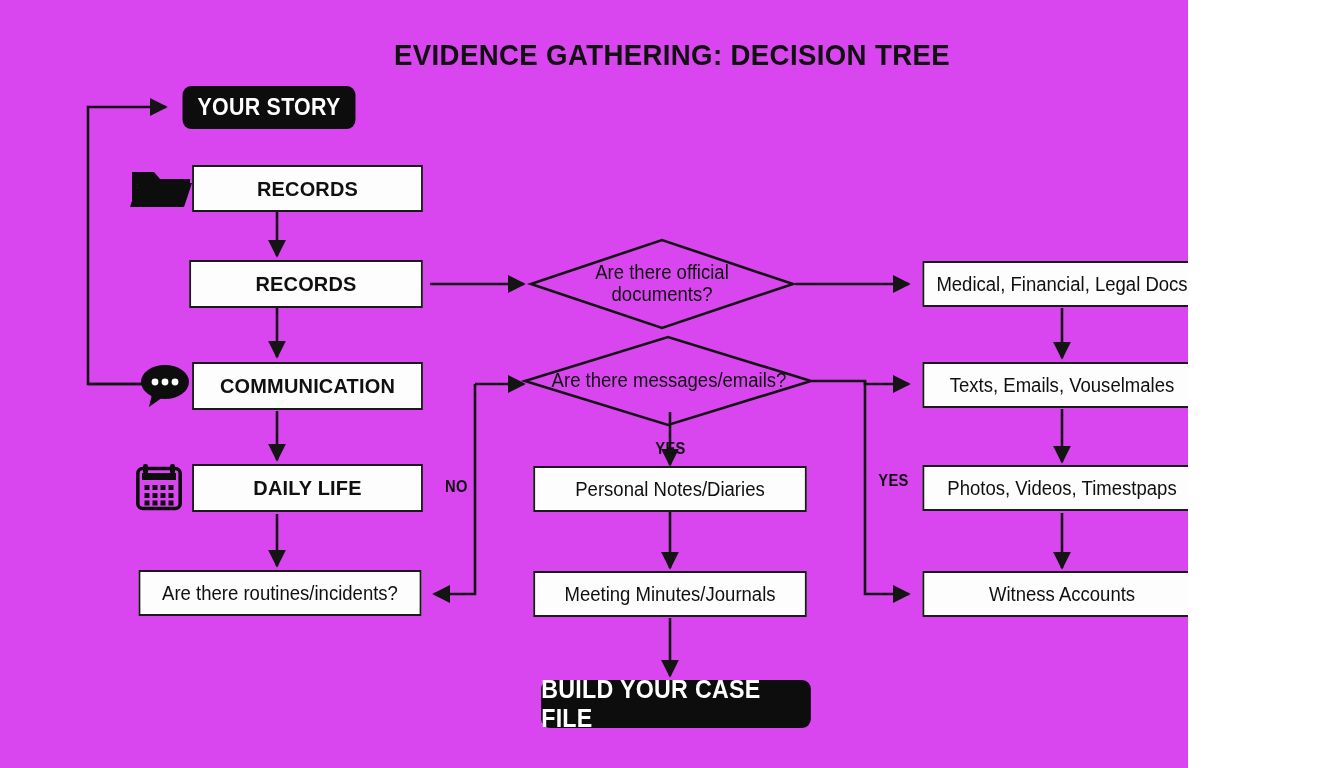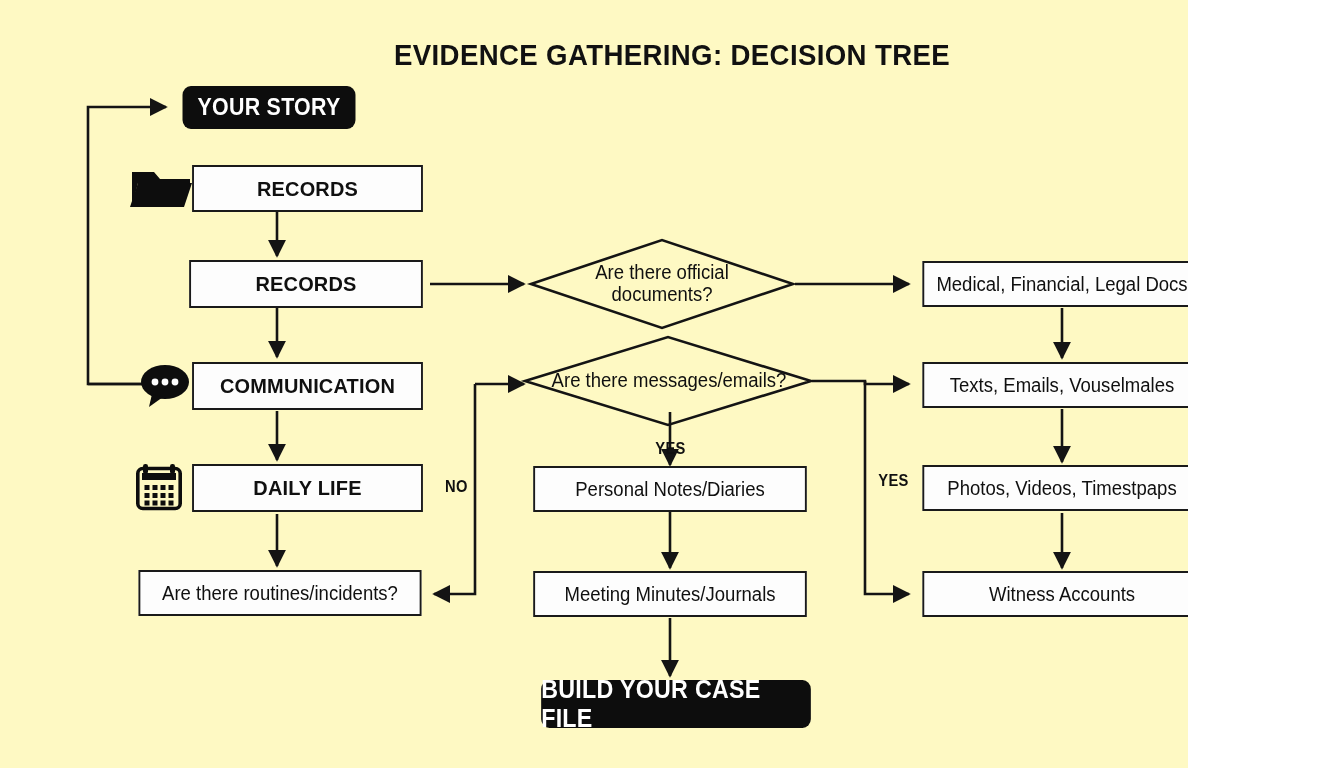--- a/index.html
+++ b/index.html
@@ -9,21 +9,21 @@
     background: #ffffff;
   }
   body {
     font-family: "Liberation Sans", sans-serif;
     -webkit-font-smoothing: antialiased;
   }
   #canvas {
     position: relative;
     width: 1188px;
     height: 768px;
-    background: #fef9c3;
+    background: #d946ef;
     overflow: hidden;
   }
   #wires {
     position: absolute;
     left: 0;
     top: 0;
     width: 1344px;
     height: 768px;
     pointer-events: none;
   }

